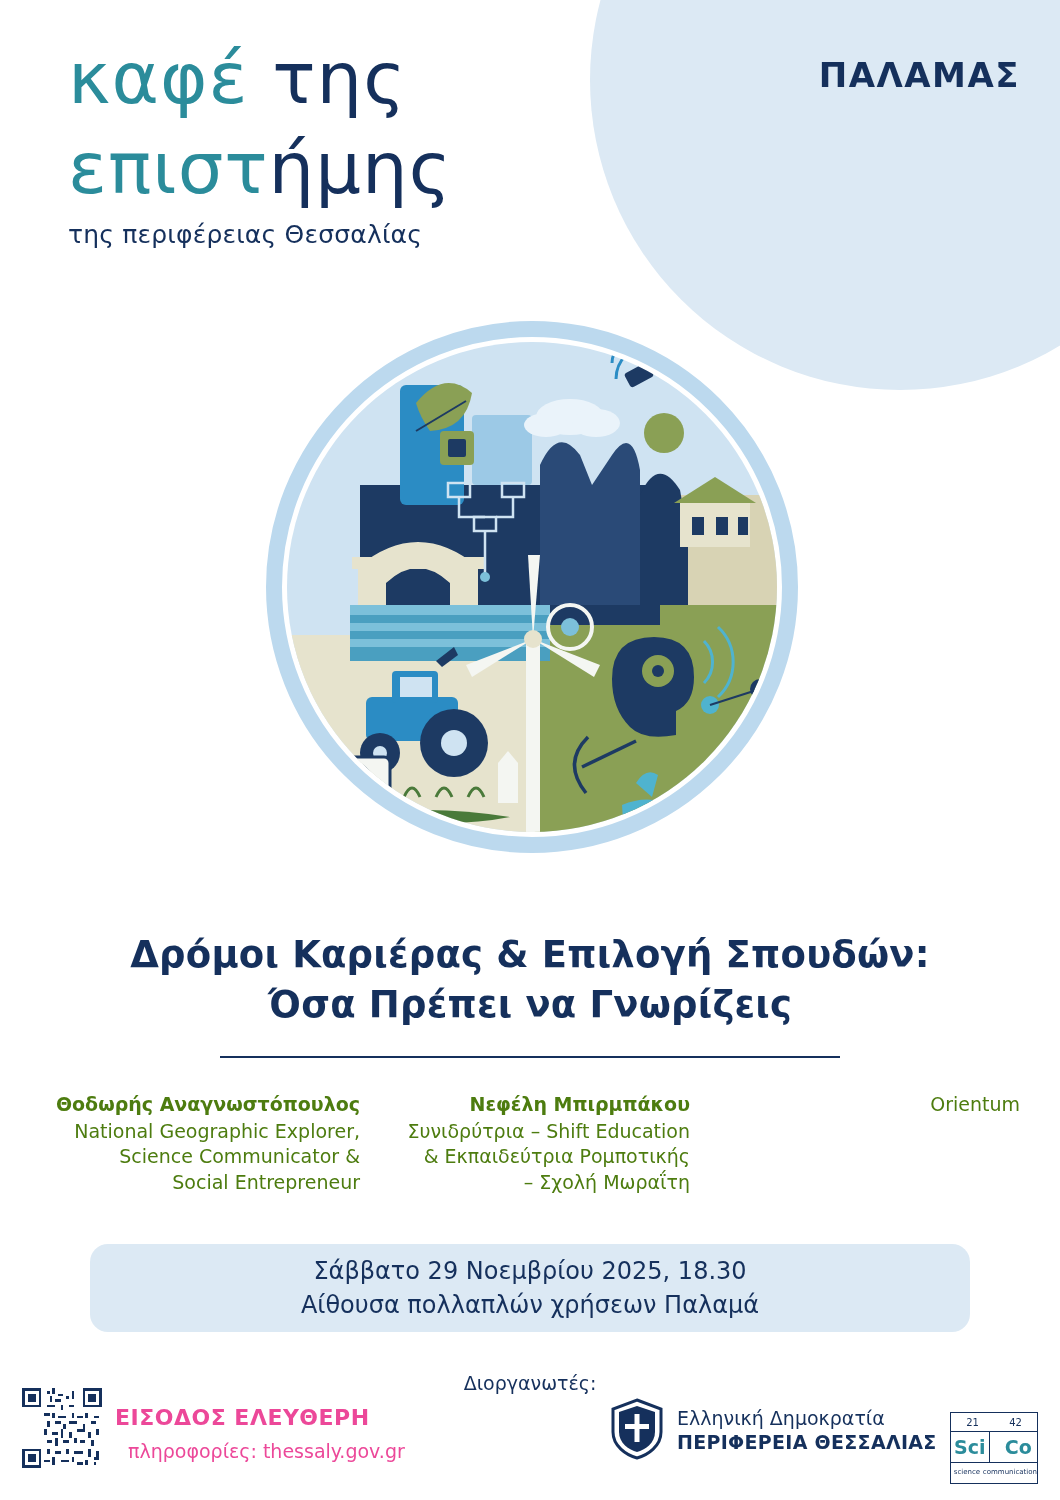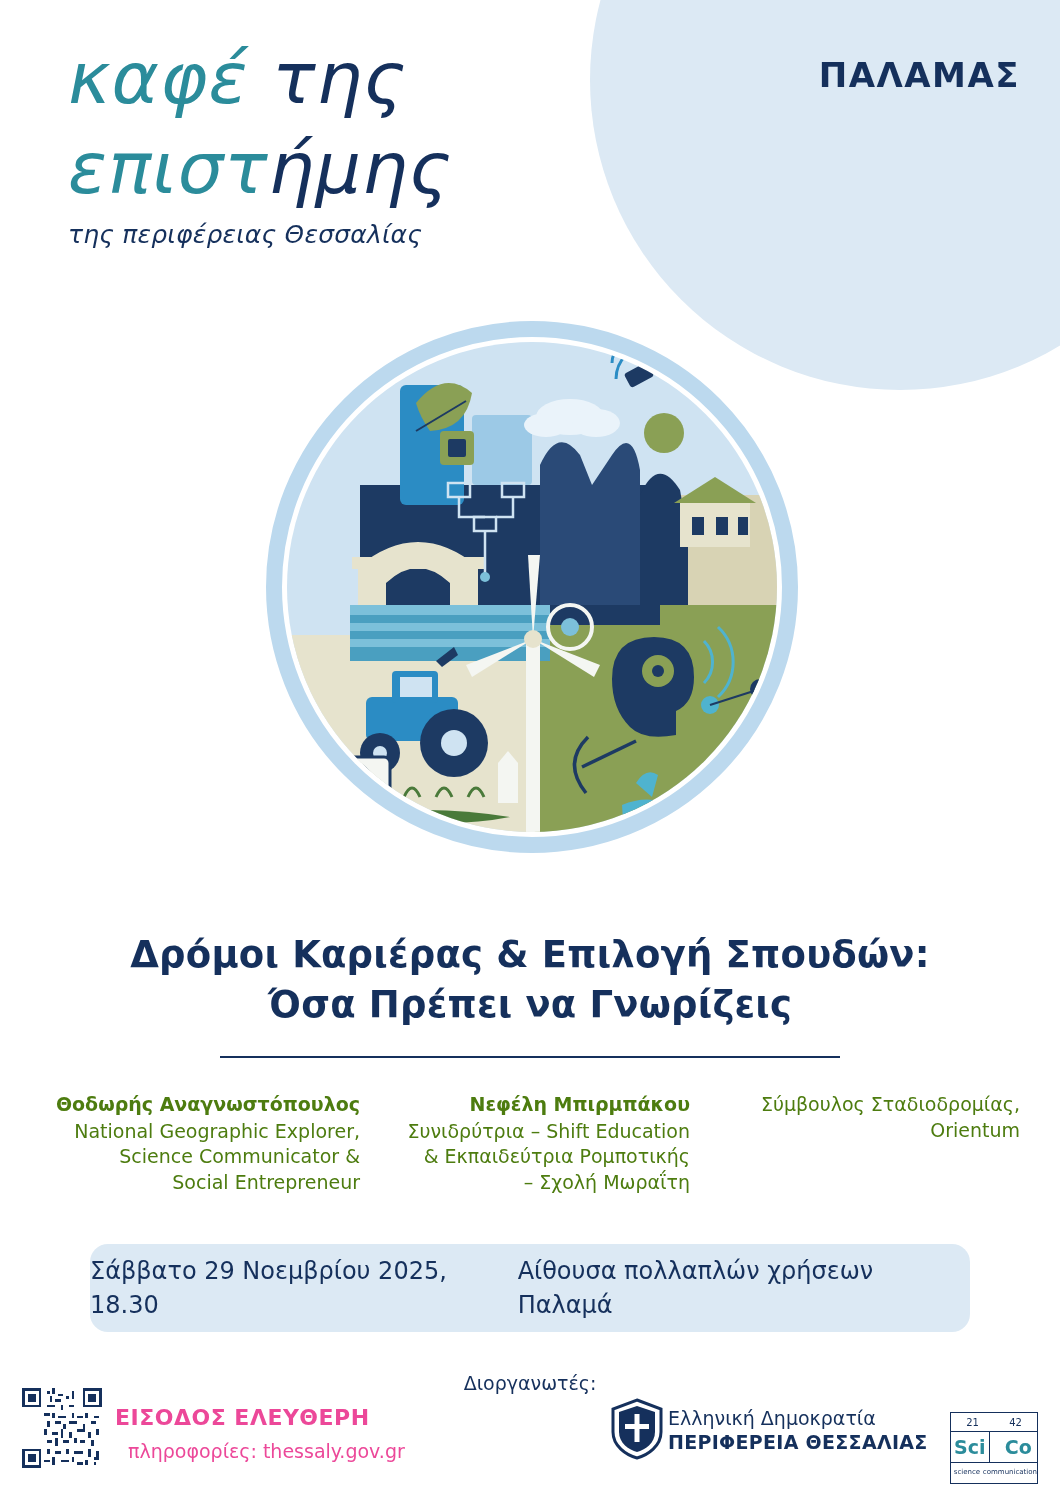--- a/index.html
+++ b/index.html
@@ -24,21 +24,20 @@
     border-radius: 50%;
     background: #dce9f4;
     z-index: 0;
   }
 
   
   .header {
     position: absolute;
     left: 68px; top: 42px;
     z-index: 3;
-    font-style: italic;
   }
   .logo-line1, .logo-line2 {
     font-size: 72px;
     line-height: 1.0;
     font-weight: 400;
     letter-spacing: 1px;
     white-space: nowrap;
   }
   .logo-line2 { margin-top: 18px; }
   .c-dark { color: #15305c; }
@@ -117,21 +116,21 @@
 
   
   .when-where {
     position: absolute;
     left: 90px; top: 1244px;
     width: 880px;
     height: 88px;
     background: #dce9f4;
     border-radius: 18px;
     display: flex;
-    flex-direction: row;
+    flex-direction: column;
     align-items: center;
     justify-content: center;
     z-index: 3;
   }
   .when-where div {
     font-size: 24px;
     color: #15305c;
     line-height: 1.42;
   }
 
@@ -165,21 +164,21 @@
   .entry-info {
     margin-top: 10px;
     font-size: 19px;
     margin-left: 13px;
   }
   .gov-logo {
     position: absolute;
     left: 610px; top: 1398px;
     display: flex;
     align-items: center;
-    gap: 4px;
+    gap: 13px;
     z-index: 3;
   }
   .gov-text {
     color: #15305c;
     line-height: 1.25;
   }
   .gov-l1 { font-size: 19px; }
   .gov-l2 { font-size: 19px; font-weight: bold; letter-spacing: 0.3px; }
   .scico {
     position: absolute;
@@ -401,21 +400,20 @@
       <div class="speaker-role">Science Communicator &amp;</div>
       <div class="speaker-role">Social Entrepreneur</div>
     </div>
     <div class="speaker">
       <div class="speaker-name">Νεφέλη Μπιρμπάκου</div>
       <div class="speaker-role">Συνιδρύτρια – Shift Education</div>
       <div class="speaker-role">&amp; Εκπαιδεύτρια Ρομποτικής</div>
       <div class="speaker-role">– Σχολή Μωραΐτη</div>
     </div>
     <div class="speaker">
-      <div class="speaker-role">Σύμβουλος Σταδιοδρομίας,</div>
       <div class="speaker-role">Orientum</div>
     </div>
   </div>
 
   <div class="when-where">
     <div>Σάββατο 29 Νοεμβρίου 2025, 18.30</div>
     <div>Αίθουσα πολλαπλών χρήσεων Παλαμά</div>
   </div>
 
   <div class="organizers-label">Διοργανωτές:</div>

